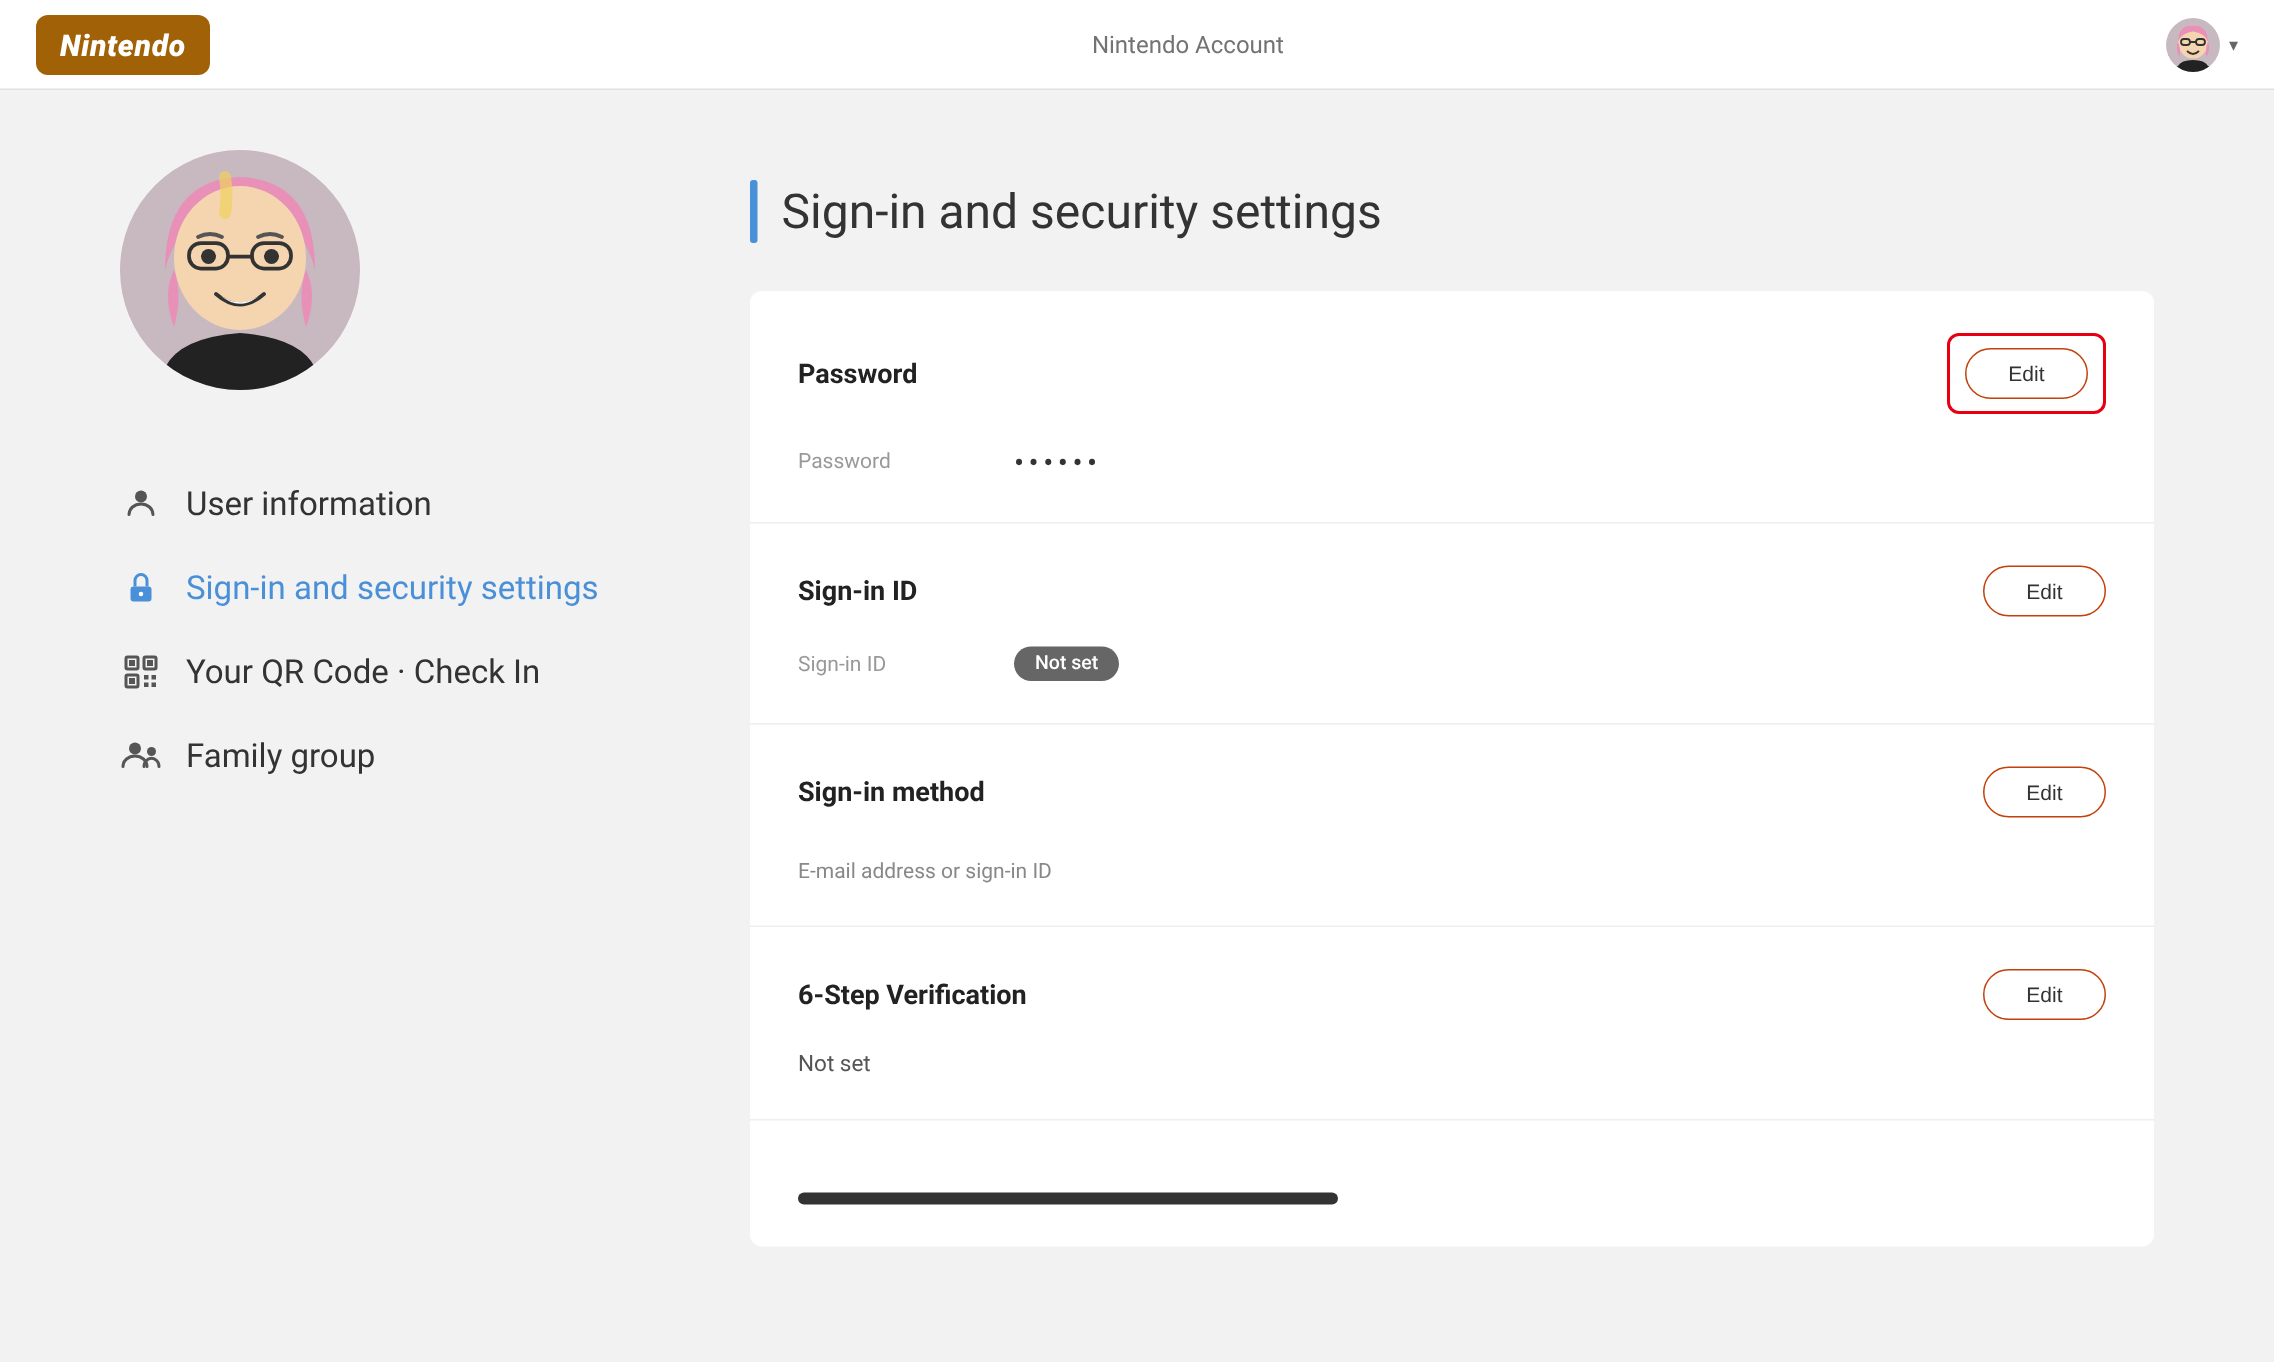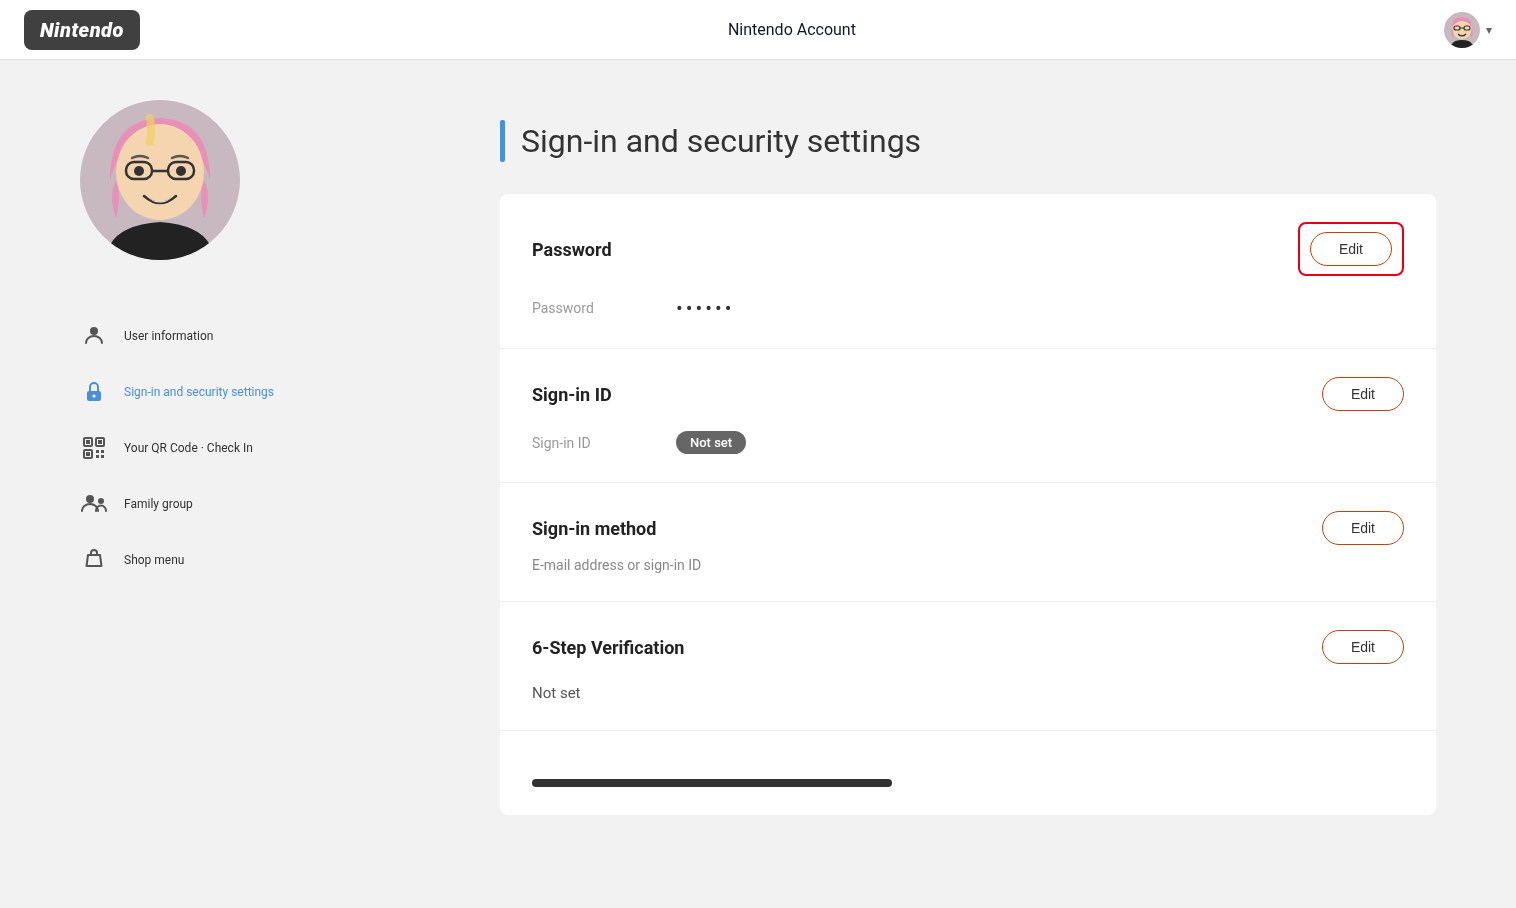--- a/index.html
+++ b/index.html
@@ -14,37 +14,37 @@
     .header {
       background: #fff;
       height: 60px;
       display: flex;
       align-items: center;
       justify-content: space-between;
       border-bottom: 1px solid #e0e0e0;
       padding: 0 24px;
     }
     .header-logo {
-      background: #404040;
+      background: #a16207;
       border-radius: 8px;
       padding: 8px 16px;
       display: flex;
       align-items: flex-start;
       justify-content: center;
     }
     .header-logo span {
       color: #fff;
       font-weight: 900;
       font-size: 20px;
       font-style: italic;
       letter-spacing: 0.5px;
     }
     .header-title {
       font-size: 16px;
-      color: #0f172a;
+      color: #737373;
       font-weight: 400;
     }
     .header-user {
       display: flex;
       align-items: center;
       gap: 6px;
       cursor: pointer;
     }
     .header-avatar {
       width: 36px;
@@ -106,21 +106,21 @@
     }
     .nav-item .nav-icon {
       width: 28px;
       height: 28px;
       display: flex;
       align-items: center;
       justify-content: center;
       flex-shrink: 0;
     }
     .nav-item .nav-label {
-      font-size: 12px;
+      font-size: 22px;
     }
 
     
     .main {
       flex: 1;
       padding: 60px 80px 60px 40px;
     }
     .page-title {
       font-size: 32px;
       font-weight: 400;
@@ -201,21 +201,21 @@
       color: #fff;
       border-radius: 16px;
       padding: 4px 14px;
       font-size: 13px;
       font-weight: 500;
     }
 
     .sign-in-method-desc {
       color: #888;
       font-size: 14px;
-      margin-top: 12px;
+      margin-top: 28px;
     }
 
     .not-set-text {
       color: #555;
       font-size: 15px;
       margin-top: 20px;
     }
 
     .sign-in-history-bar {
       height: 8px;
@@ -351,29 +351,20 @@
           <svg width="28" height="24" viewBox="0 0 28 24" fill="none" xmlns="http://www.w3.org/2000/svg">
             <circle cx="10" cy="7" r="4" fill="#555"></circle>
             <path d="M2 19c0-4 3.6-7 8-7s8 3 8 7" stroke="#555" stroke-width="2" fill="none" stroke-linecap="round"></path>
             <circle cx="21" cy="9" r="3" fill="#555"></circle>
             <path d="M16 19c0-3 2.2-5.5 5-5.5s5 2.5 5 5.5" stroke="#555" stroke-width="2" fill="none" stroke-linecap="round"></path>
           </svg>
         </span>
         <span class="nav-label">Family group</span>
       </div>
 
-      <div class="nav-item">
-        <span class="nav-icon">
-          <svg width="24" height="24" viewBox="0 0 24 24" fill="none" xmlns="http://www.w3.org/2000/svg">
-            <path d="M6 7h12l1.5 11H4.5L6 7Z" stroke="#555" stroke-width="2" fill="none" stroke-linejoin="round"></path>
-            <path d="M9 7V5a3 3 0 0 1 6 0v2" stroke="#555" stroke-width="2" fill="none"></path>
-          </svg>
-        </span>
-        <span class="nav-label">Shop menu</span>
-      </div>
 
     </div>
   </div>
 
   <div class="main">
     <div class="page-title">
       <div class="page-title-bar"></div>
       <span>Sign-in and security settings</span>
     </div>
 

